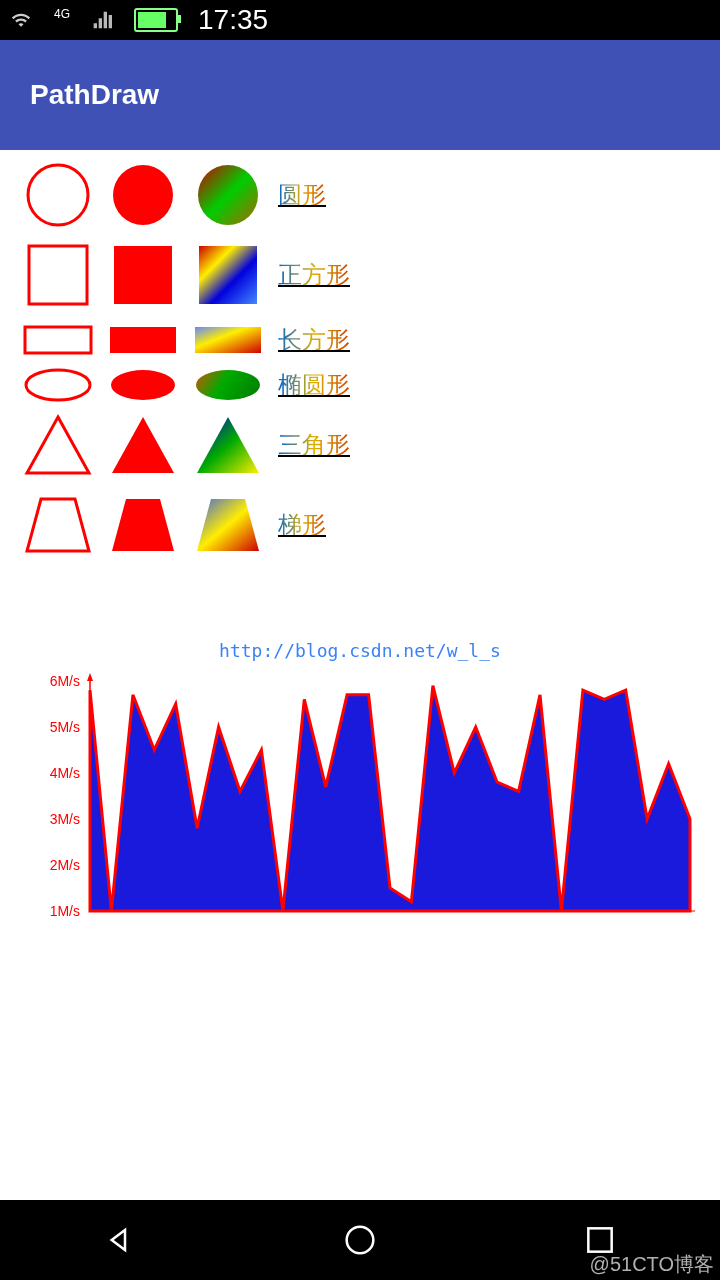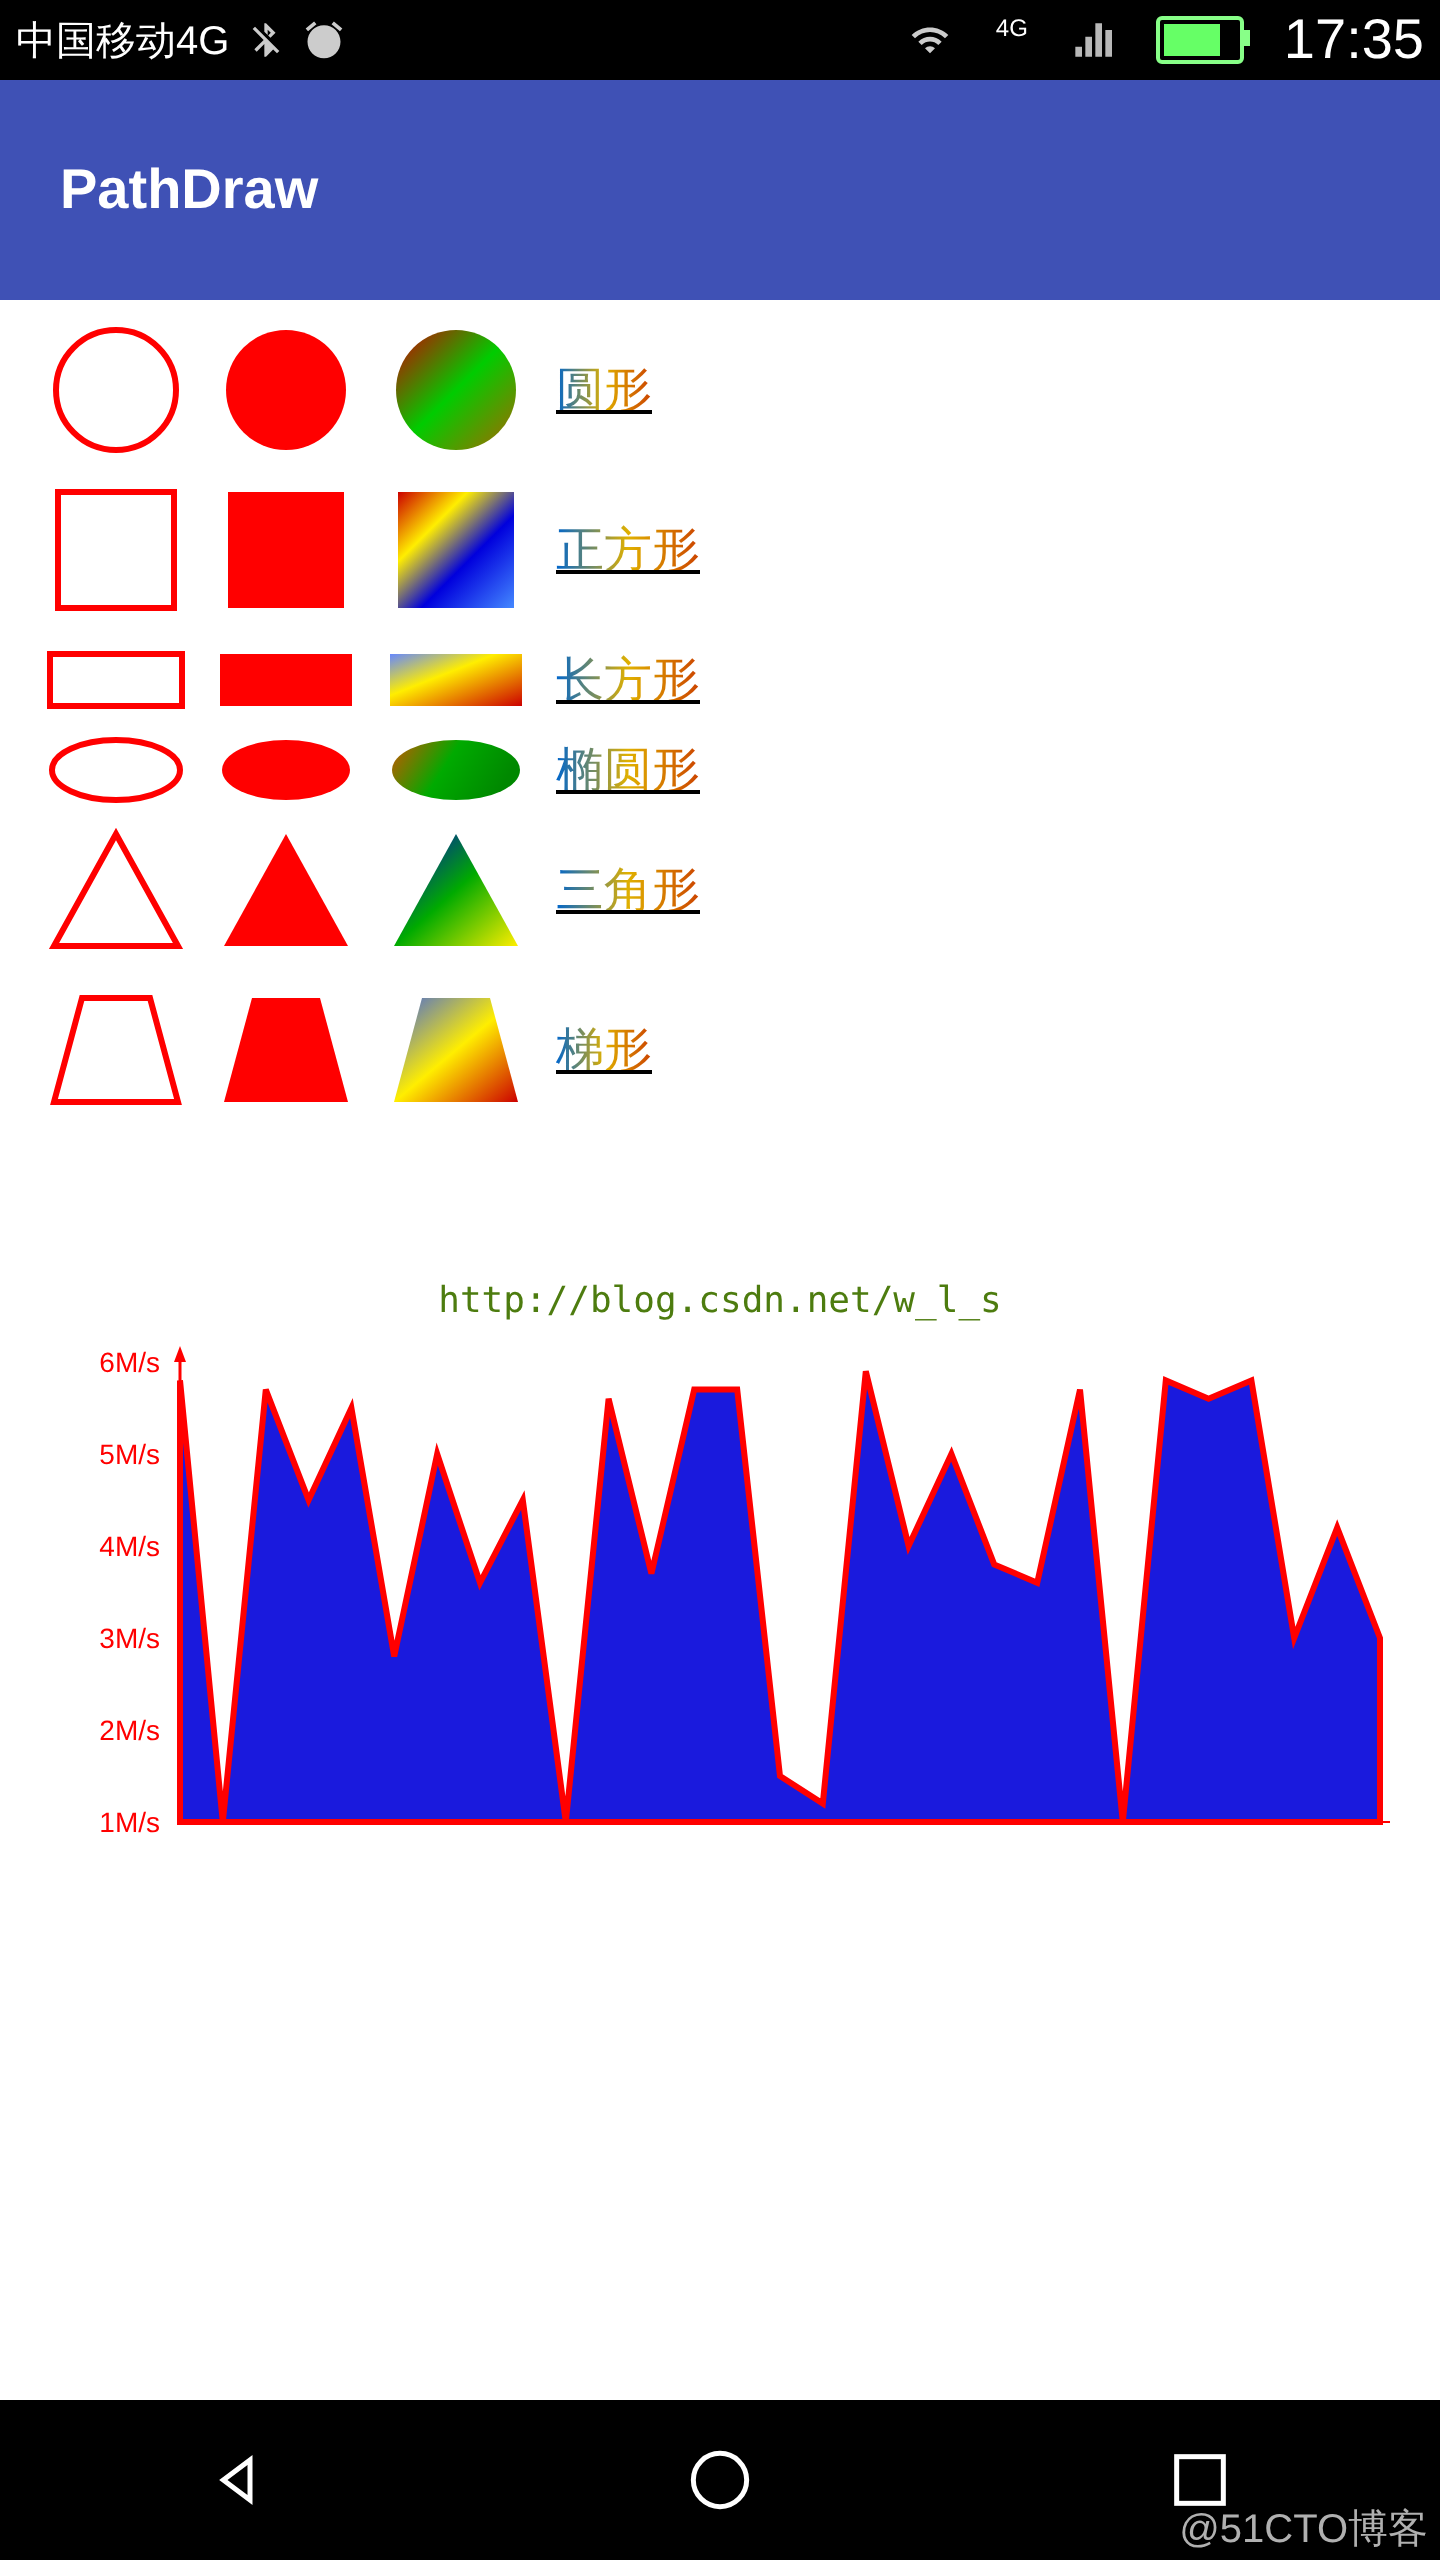--- a/index.html
+++ b/index.html
@@ -26,21 +26,21 @@
   }
   .shape-row.short { height: 40px; margin-bottom: 5px; }
   .cell { width: 70px; display:flex; align-items:center; justify-content:center; height:100%; }
   .shape-label {
     font-size: 24px;
     background: linear-gradient(90deg, #0066cc, #e0b000, #cc4400);
     -webkit-background-clip: text; background-clip: text;
     color: transparent; font-weight: 500;
   }
   .watermark-url {
-    text-align: center; color: #4d7c0f; font-family: monospace;
+    text-align: center; color: #3b82f6; font-family: monospace;
     font-size: 18px; margin: 60px 0 10px 0;
   }
   .chart-area { margin: 0 20px 0 20px; }
   .nav-bar {
     position: absolute; bottom: 0; left: 0; right: 0;
     height: 80px; background: #000; display: flex;
     align-items: center; justify-content: space-around;
   }
   .nav-btn { width: 40px; height: 40px; color:#fff; }
   .credit {
@@ -48,29 +48,20 @@
     color: #b0b0b0; font-size: 20px;
   }
   .battery-box { display:inline-block; width:40px; height:20px; border:2px solid #8f8; border-radius:3px; position:relative; }
   .battery-box::after { content:''; position:absolute; right:-5px; top:5px; width:3px; height:8px; background:#8f8; }
   .battery-fill { position:absolute; left:2px; top:2px; bottom:2px; width:70%; background:#6f6; }
 </style>
 </head>
 <body>
 
 <div class="status-bar">
-  <div class="status-left">
-    <span>中国移动4G</span>
-    <svg width="20" height="20" viewBox="0 0 24 24" fill="#ccc">
-        <path d="M13 5.83l1.88 1.88-1.6 1.6 1.41 1.41 3.02-3.02L12 2h-1v5.03l2 2v-3.2zM5.41 4L4 5.41 10.59 12 5 17.59 6.41 19 11 14.41V22h1l4.29-4.29 2.3 2.29L20 18.59 5.41 4z"></path>
-      </svg>
-    <svg width="22" height="22" viewBox="0 0 24 24" fill="#ccc">
-        <path d="M22 5.72l-4.6-3.86-1.29 1.53 4.6 3.86L22 5.72zM7.88 3.39L6.6 1.86 2 5.71l1.29 1.53 4.59-3.85zM12 4c-4.97 0-9 4.03-9 9s4.03 9 9 9 9-4.03 9-9-4.03-9-9-9z"></path>
-      </svg>
-  </div>
   <div class="status-right">
     <svg width="26" height="20" viewBox="0 0 24 24" fill="#ccc">
         <path d="M1 9l2 2c4.97-4.97 13.03-4.97 18 0l2-2C16.93 2.93 7.08 2.93 1 9zm8 8l3 3 3-3c-1.65-1.66-4.34-1.66-6 0zm-4-4l2 2c2.76-2.76 7.24-2.76 10 0l2-2C15.14 9.14 8.87 9.14 5 13z"></path>
       </svg>
     <span style="font-size:12px; position:relative; top:-6px;">4G</span>
     <svg width="24" height="20" viewBox="0 0 24 24" fill="#ccc">
         <path d="M2 22h4v-6H2v6zm6 0h4V10H8v12zm6 0h4V2h-4v20zm6 0h4V6h-4v16z" opacity="0.9"></path>
       </svg>
     <span class="battery-box">
         <span class="battery-fill"></span>

